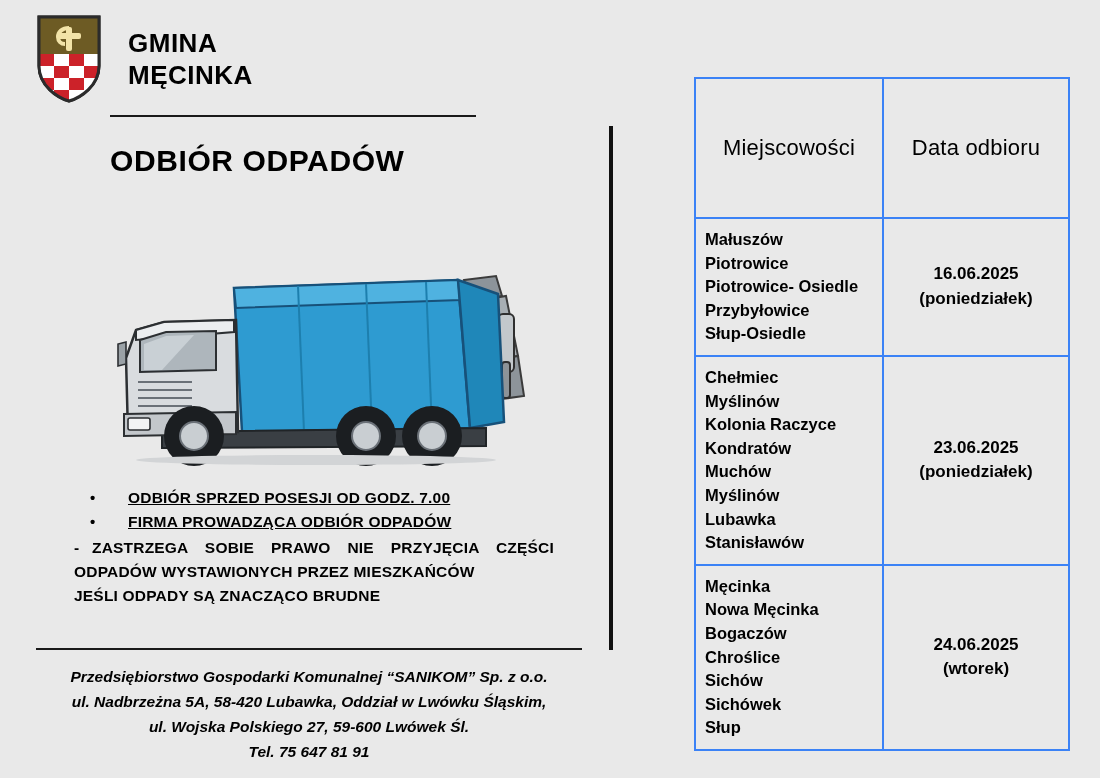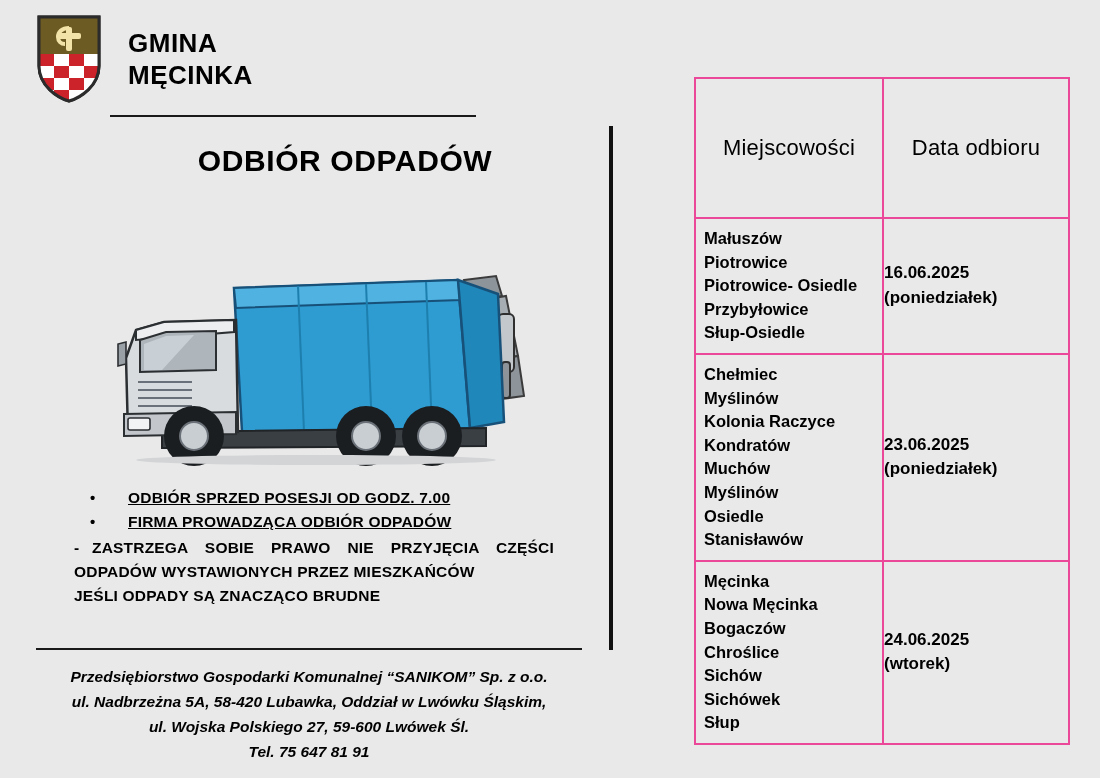--- a/index.html
+++ b/index.html
@@ -65,21 +65,20 @@
 
   .poster-title {
     position: absolute;
     left: 110px;
     top: 138px;
     width: 470px;
     font-size: 30px;
     font-weight: bold;
     line-height: 1.5;
     letter-spacing: 0.6px;
-    text-align: center;
   }
 
   
   .truck-wrap {
     position: absolute;
     left: 66px;
     top: 236px;
     width: 500px;
     height: 230px;
   }
@@ -161,21 +160,21 @@
     left: 694px;
     top: 77px;
     width: 374px;
   }
   table.schedule {
     border-collapse: collapse;
     width: 374px;
     table-layout: fixed;
   }
   table.schedule td, table.schedule th {
-    border: 2px solid #ec4899;
+    border: 2px solid #3b82f6;
     vertical-align: middle;
     padding: 0;
   }
   .col-places { width: 188px; }
   .col-date { width: 186px; }
 
   th.head-cell {
     height: 138px;
     font-size: 22px;
     font-weight: normal;
@@ -184,25 +183,26 @@
   }
 
   td.places-cell {
     padding: 9px 0 10px 10px;
     font-size: 16.5px;
     font-weight: bold;
     line-height: 1.43;
     text-align: left;
   }
   td.places-cell ul {
-    margin: 0;
-    padding: 8px;
+    margin: 9px;
+    padding: 0;
     list-style: none;
   }
   td.date-cell {
+    text-align: center;
     font-size: 17px;
     font-weight: bold;
     line-height: 1.45;
   }
   td.date-cell .d-day { display: block; }
 </style>
 </head>
 <body>
 
 <div class="poster">
@@ -374,21 +374,21 @@
         </tr>
         <tr>
           <td class="places-cell">
             <ul>
               <li>Chełmiec</li>
               <li>Myślinów</li>
               <li>Kolonia Raczyce</li>
               <li>Kondratów</li>
               <li>Muchów</li>
               <li>Myślinów</li>
-              <li>Osiedle</li>
+              <li>Lubawka</li>
               <li>Stanisławów</li>
             </ul>
           </td>
           <td class="date-cell">
             <span class="d-day">23.06.2025</span>
             <span class="d-day">(poniedziałek)</span>
           </td>
         </tr>
         <tr>
           <td class="places-cell">

